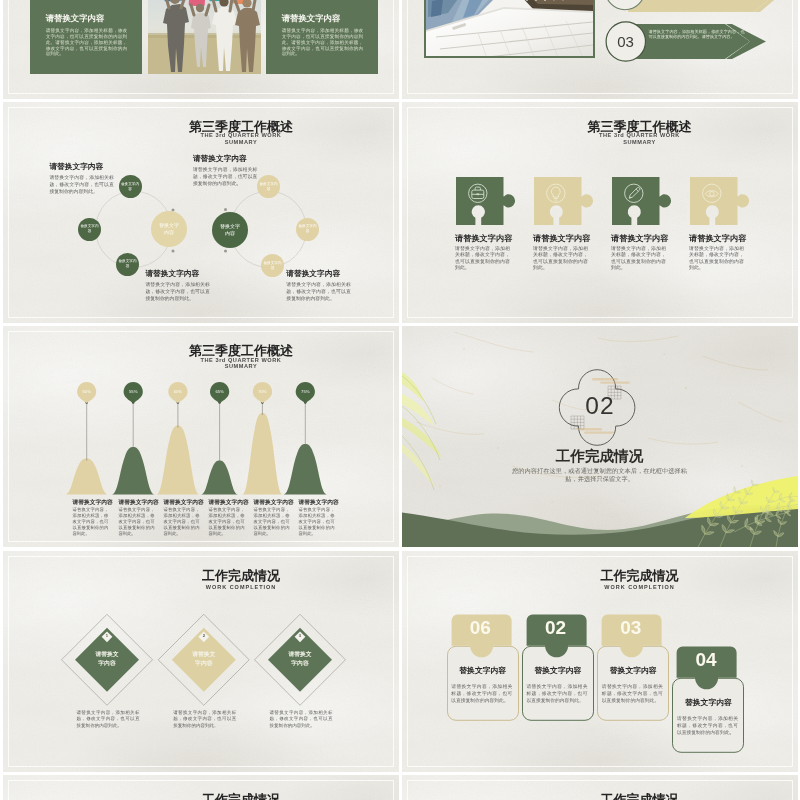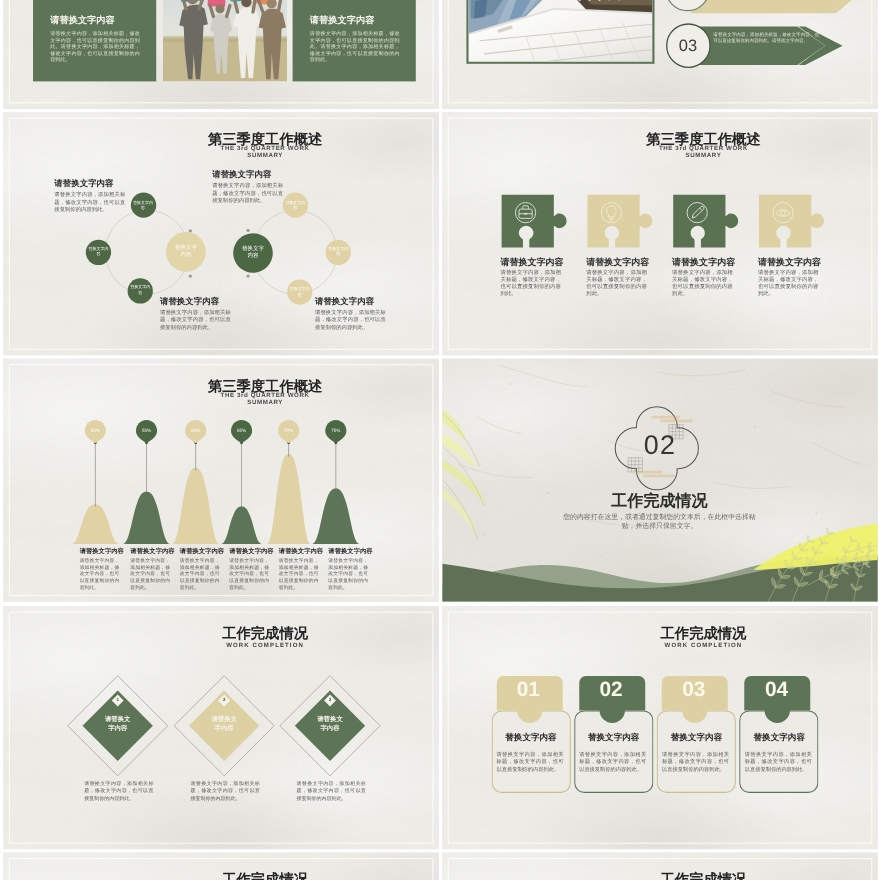--- a/index.html
+++ b/index.html
@@ -540,21 +540,21 @@
   <div class="hairline" style="left:5px;top:5px;right:5px;bottom:5px;"></div>
   <div class="tblk" style="top:18px;">
     <div class="t1">工作完成情况</div>
     <div class="t2b">WORK COMPLETION</div>
   </div>
   <div class="nc" style="left:45.2px;">
     <svg class="nc-blk" width="72" height="112" viewBox="0 0 72 112">
       <rect x="0.5" y="34.3" width="71" height="74" rx="8.5" fill="#ecebe6" stroke="#cbbd90" stroke-width="1"></rect>
       <path d="M8.6,2.6 h50 a6,6 0 0 1 6,6 v25.2 h-18.5 a11.5,11.5 0 0 1 -23,0 h-18.5 v-25.2 a6,6 0 0 1 6,-6 Z" fill="#ddd0a3"></path>
     </svg>
-    <div class="nc-num">01</div>
+    <div class="nc-num">06</div>
     <div class="nc-hd">替换文字内容</div>
     <div class="nc-bd">请替换文字内容，添加相关标题，修改文字内容，也可以直接复制你的内容到此。</div>
   </div>
   <div class="nc" style="left:120.4px;">
     <svg class="nc-blk" width="72" height="112" viewBox="0 0 72 112">
       <rect x="0.5" y="34.3" width="71" height="74" rx="8.5" fill="#ecebe6" stroke="#5d7556" stroke-width="1"></rect>
       <path d="M8.6,2.6 h50 a6,6 0 0 1 6,6 v25.2 h-18.5 a11.5,11.5 0 0 1 -23,0 h-18.5 v-25.2 a6,6 0 0 1 6,-6 Z" fill="#5d7556"></path>
     </svg>
     <div class="nc-num">02</div>
     <div class="nc-hd">替换文字内容</div>
@@ -562,21 +562,21 @@
   </div>
   <div class="nc" style="left:195.7px;">
     <svg class="nc-blk" width="72" height="112" viewBox="0 0 72 112">
       <rect x="0.5" y="34.3" width="71" height="74" rx="8.5" fill="#ecebe6" stroke="#cbbd90" stroke-width="1"></rect>
       <path d="M8.6,2.6 h50 a6,6 0 0 1 6,6 v25.2 h-18.5 a11.5,11.5 0 0 1 -23,0 h-18.5 v-25.2 a6,6 0 0 1 6,-6 Z" fill="#ddd0a3"></path>
     </svg>
     <div class="nc-num">03</div>
     <div class="nc-hd">替换文字内容</div>
     <div class="nc-bd">请替换文字内容，添加相关标题，修改文字内容，也可以直接复制你的内容到此。</div>
   </div>
-  <div class="nc" style="left:270.9px;">
+  <div class="nc" style="left:270.9px;margin-top:32px;">
     <svg class="nc-blk" width="72" height="112" viewBox="0 0 72 112">
       <rect x="0.5" y="34.3" width="71" height="74" rx="8.5" fill="#ecebe6" stroke="#5d7556" stroke-width="1"></rect>
       <path d="M8.6,2.6 h50 a6,6 0 0 1 6,6 v25.2 h-18.5 a11.5,11.5 0 0 1 -23,0 h-18.5 v-25.2 a6,6 0 0 1 6,-6 Z" fill="#5d7556"></path>
     </svg>
     <div class="nc-num">04</div>
     <div class="nc-hd">替换文字内容</div>
     <div class="nc-bd">请替换文字内容，添加相关标题，修改文字内容，也可以直接复制你的内容到此。</div>
   </div>
 </div>
 

